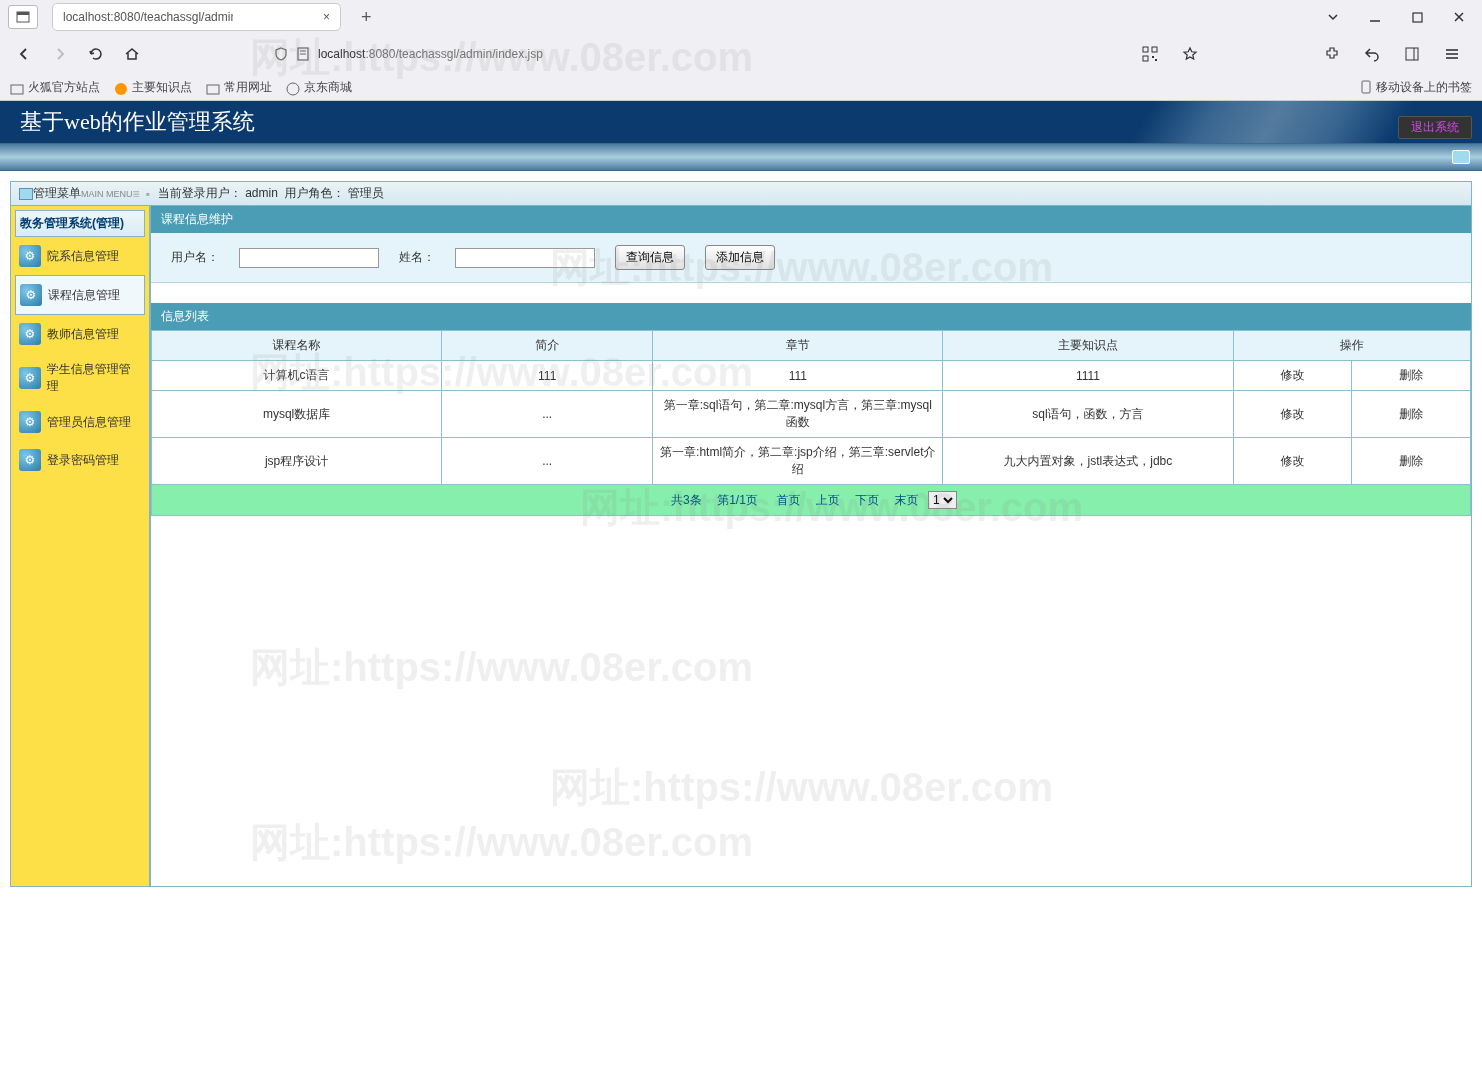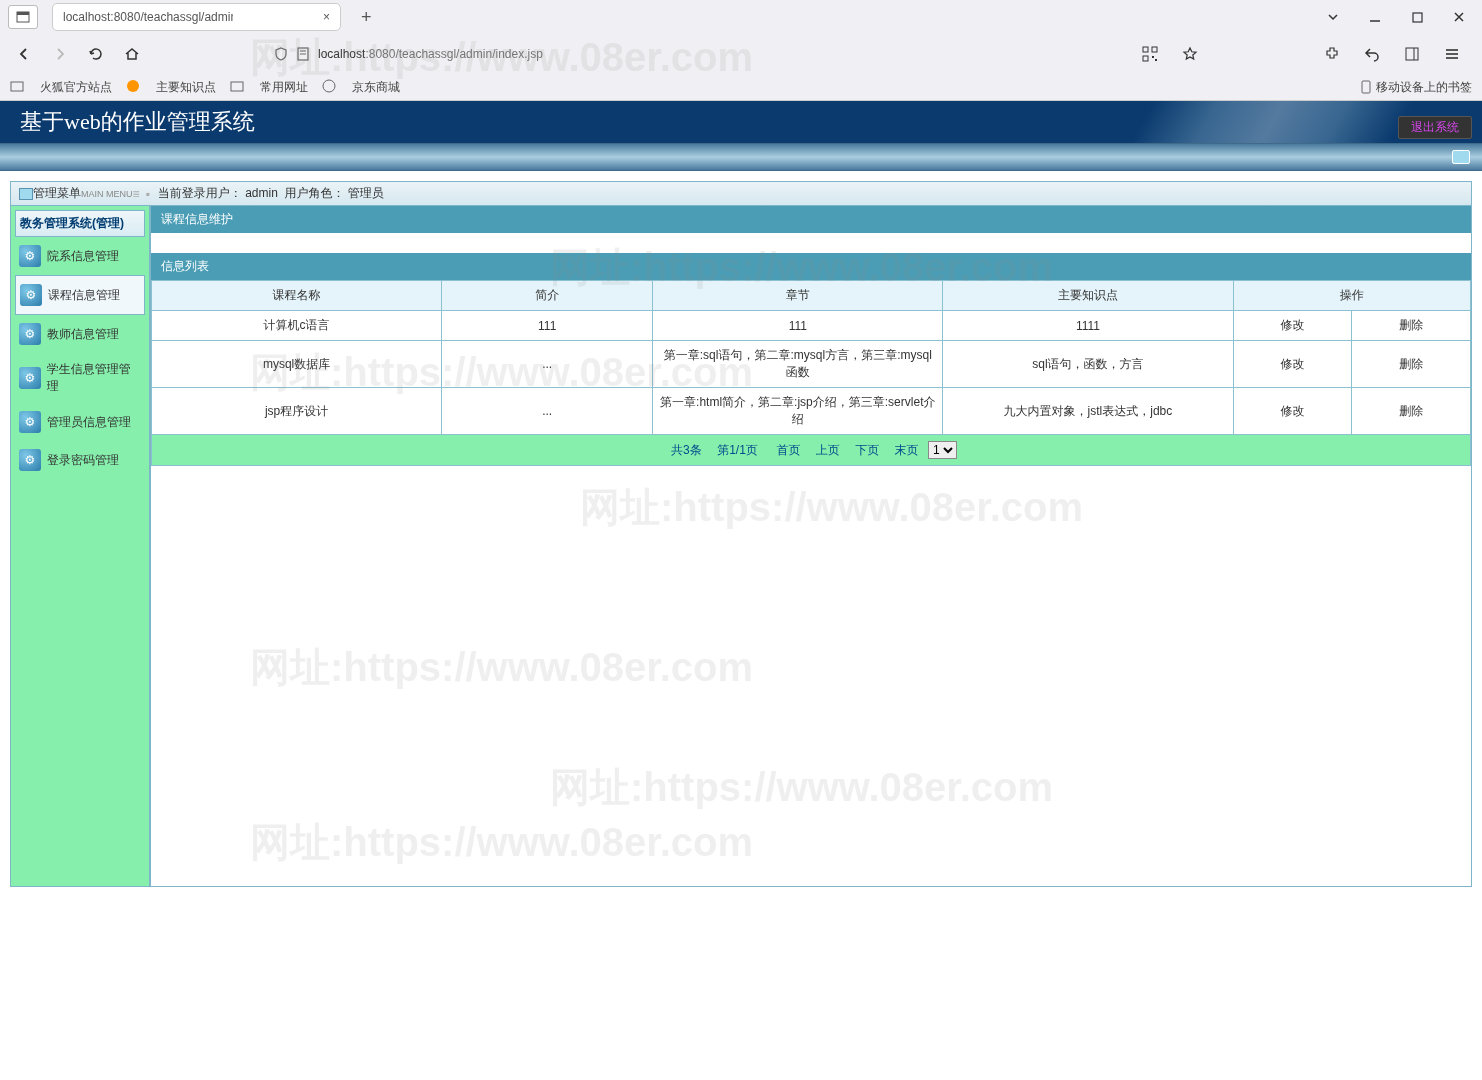--- a/index.html
+++ b/index.html
@@ -15,37 +15,37 @@
 .wc-right{margin-left:auto;display:flex;gap:28px;align-items:center;padding-right:8px}
 .wc-btn{width:14px;height:14px;color:#333;cursor:pointer;display:flex;align-items:center;justify-content:center}
 .nav-bar{display:flex;align-items:center;height:40px;padding:0 10px;gap:8px}
 .nav-btn{width:28px;height:28px;display:flex;align-items:center;justify-content:center;color:#333;cursor:pointer;border-radius:4px}
 .nav-btn.disabled{color:#999}
 .url-bar{flex:1;display:flex;align-items:center;height:30px;padding:0 10px;gap:8px}
 .url-host{font-weight:normal}
 .url-path{color:#737373}
 .nav-right{display:flex;gap:12px;align-items:center;padding-right:6px}
 .bookmarks-bar{display:flex;align-items:center;height:26px;padding:0 10px;gap:14px;font-size:12px;color:#444}
-.bm-item{display:flex;align-items:flex-start;gap:16px;cursor:pointer}
+.bm-item{display:flex;align-items:flex-end;gap:4px;cursor:pointer}
 .bm-right{margin-left:auto;display:flex;align-items:center;gap:4px}
 .app-header{background:linear-gradient(#0a3a6e,#0a3a6e);height:42px;display:flex;align-items:center;padding:0 20px;color:#fff;position:relative}
 .app-title{font-family:"STKaiti","KaiTi",cursive;font-size:22px;}
 .header-right{position:absolute;right:10px;bottom:4px}
 .logout-btn{background:#333;color:#d946ef;border:1px solid #555;padding:2px 12px;font-size:12px;cursor:pointer;border-radius:2px}
 .header-sweep{position:absolute;right:80px;top:0;height:100%;width:260px;background:linear-gradient(90deg,transparent,#7da8c4,#c4dae8,#7da8c4,transparent);opacity:.4;transform:skewX(-30deg)}
 .sub-bar{height:28px;background:linear-gradient(#4a7a9e,#aacee0,#4a7a9e);border-top:1px solid #406a8a;border-bottom:1px solid #406a8a;display:flex;align-items:center;justify-content:flex-end;padding-right:12px}
 .screen-icon{width:18px;height:14px;background:#a0daef;border:1px solid #fff;border-radius:2px}
 .content-wrap{padding:10px;background:#fff}
 .content-box{border:1px solid #7fb5c9}
 .mgmt-bar{height:24px;background:linear-gradient(#eaf3f7,#d6e8ef);border-bottom:1px solid #7fb5c9;display:flex;align-items:center;padding:0 8px;font-size:12px;color:#333}
 .mgmt-icon{width:14px;height:12px;background:#a0daef;border:1px solid #5a92b0;display:inline-block}
 .mgmt-small{font-size:9px;color:#888;border:none}
 .user-info{margin-left:8px}
 .main-area{display:flex;min-height:680px}
-.sidebar{width:140px;border-right:2px solid #7fb5c9;background:#86efac;padding:4px}
+.sidebar{width:140px;border-right:2px solid #7fb5c9;background:#fde047;padding:4px}
 .sidebar-header{background:linear-gradient(#eef6fa,#d9ecf3);color:#003c71;font-weight:bold;font-size:12px;padding:4px 4px;border:1px solid #7fb5c9;text-align:left}
 .menu-item{display:flex;align-items:center;gap:6px;padding:8px 4px;font-size:12px;color:#333;cursor:pointer}
 .menu-item.active{border:1px solid #7fb5c9;background:#f0f8fc}
 .menu-icon{width:22px;height:22px;background:radial-gradient(circle at 30% 30%,#7ec8e8,#2a7caa);border-radius:3px;display:flex;align-items:center;justify-content:center;color:#fff;font-size:12px}
 .content{flex:1;padding:0;background:#fff}
 .panel-title{background:#4a9db5;color:#fff;padding:5px 10px;font-size:12px}
 .search-row{background:#e5f4fa;padding:12px 20px;display:flex;align-items:center;gap:20px;border-bottom:1px solid #b5d8e5}
 .search-label{font-size:12px;color:#333}
 .search-input{width:140px;height:20px;border:1px solid #999;padding:2px}
 .action-btn{border:1px solid #888;background:linear-gradient(#fefefe,#e0e0e0);padding:3px 10px;font-size:12px;cursor:pointer;border-radius:3px}
@@ -262,20 +262,28 @@
             <span>管理员信息管理</span>
           </div>
         <div class="menu-item">
             <span class="menu-icon">⚙</span>
             <span>登录密码管理</span>
           </div>
       </div>
 
       <div class="content">
         <div class="panel-title">课程信息维护</div>
+        <div class="search-row">
+          <span class="search-label">用户名：</span>
+          <input class="search-input" style="">
+          <span class="search-label">姓名：</span>
+          <input class="search-input" style="">
+          <button class="action-btn">查询信息</button>
+          <button class="action-btn">添加信息</button>
+        </div>
 
         <div class="list-title">信息列表</div>
         <table class="data">
           <thead>
               <tr>
             <th style="width:22%">课程名称</th>
             <th style="width:16%">简介</th>
             <th style="width:22%">章节</th>
             <th style="width:22%">主要知识点</th>
             <th colspan="2" style="width:18%">操作</th>

